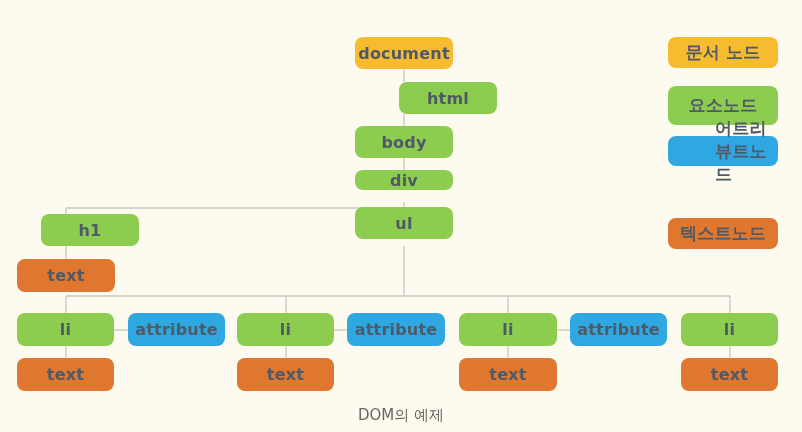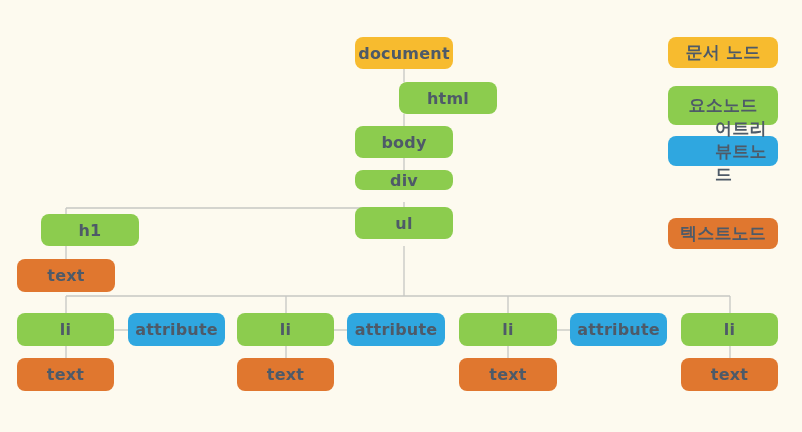--- a/index.html
+++ b/index.html
@@ -108,13 +108,14 @@
       <div class="node type-text" style="left: 237px; top: 358px; width: 97px; height: 33px;">text</div>
       <div class="node type-text" style="left: 459px; top: 358px; width: 98px; height: 33px;">text</div>
       <div class="node type-text" style="left: 681px; top: 358px; width: 97px; height: 33px;">text</div>
     </div>
   <div id="legend-layer">
       <div class="legend-item type-document" style="left: 668px; top: 37px; width: 110px; height: 31px;">문서 노드</div>
       <div class="legend-item type-element" style="left: 668px; top: 86px; width: 110px; height: 39px;">요소노드</div>
       <div class="legend-item type-attribute" style="left: 668px; top: 136px; width: 110px; height: 30px; padding-left: 47px;">어트리뷰트노드</div>
       <div class="legend-item type-text" style="left: 668px; top: 186px; width: 110px; height: 31px; margin-top: 32px;">텍스트노드</div>
     </div>
+  <div id="caption">DOM의 예제</div>
 </div>
 
 </body></html>

